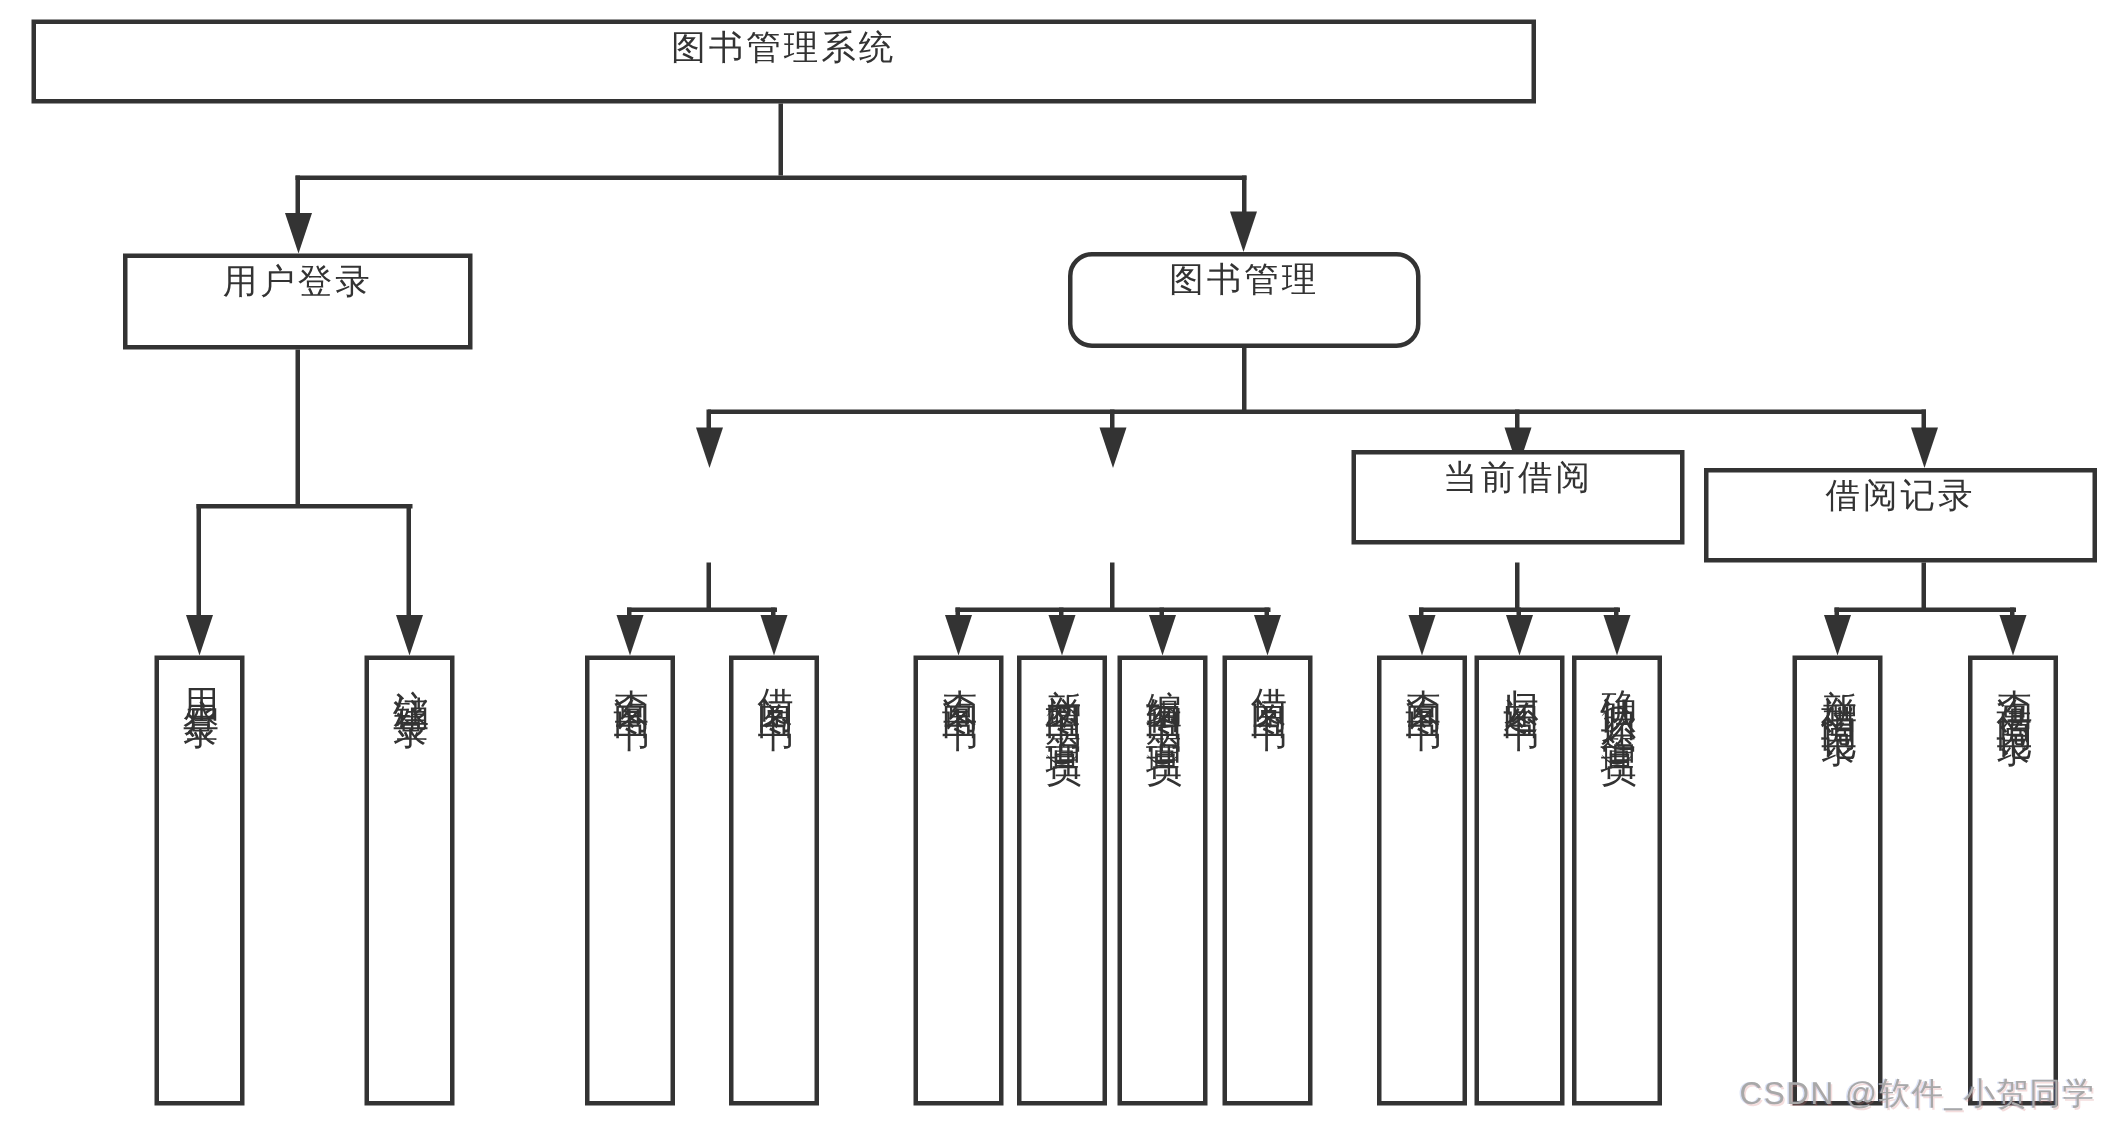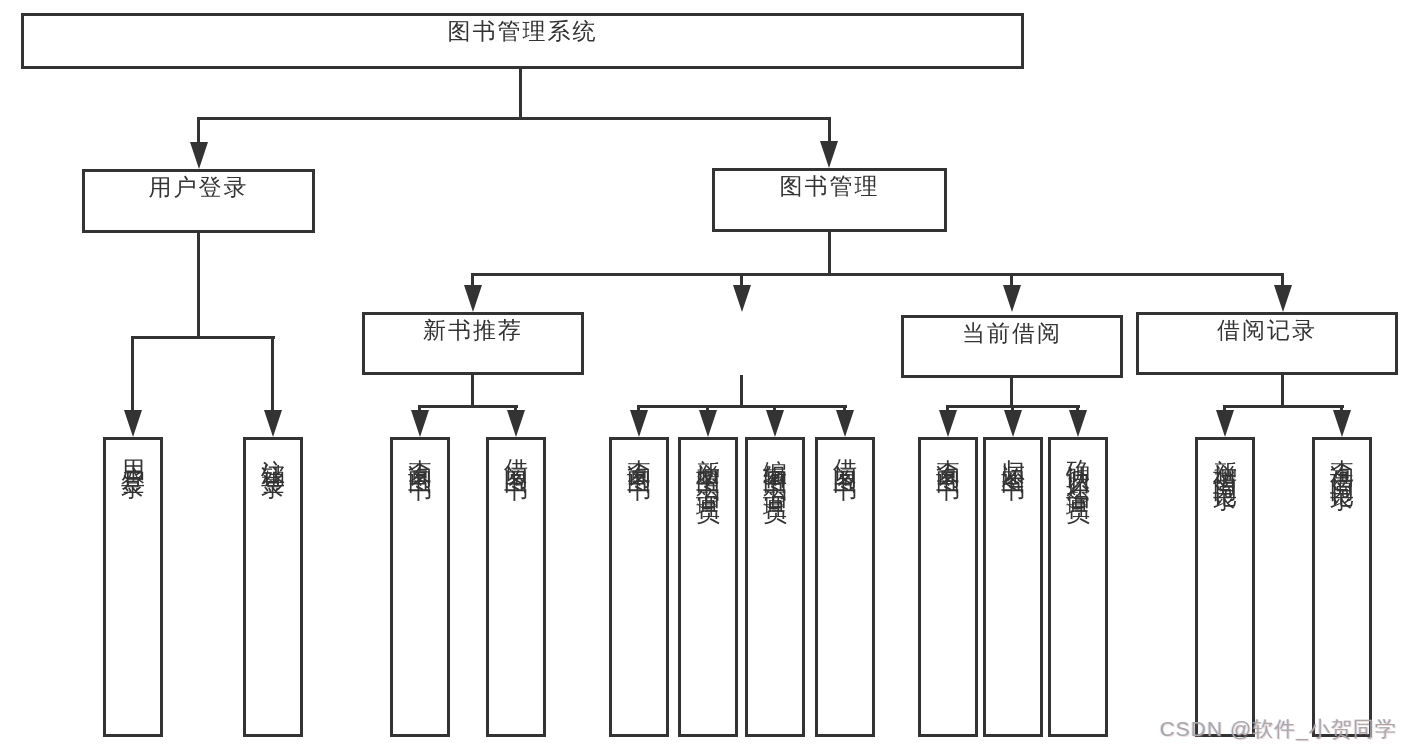--- a/index.html
+++ b/index.html
@@ -71,21 +71,21 @@
   <div class="vline" style="left:519px;top:69px;height:48px;"></div>
   <div class="hline" style="left:197px;top:117px;width:634px;"></div>
   <div class="vline" style="left:197px;top:117px;height:28px;"></div>
   <div class="arrow" style="left:190px;top:142px;"></div>
   <div class="vline" style="left:828px;top:117px;height:27px;"></div>
   <div class="arrow" style="left:820px;top:141px;"></div>
 
   <div class="box" style="left:82px;top:169px;width:233px;height:64px;">
     <span class="hlabel">用户登录</span>
   </div>
-  <div class="box" style="left:712px;top:168px;width:235px;height:64px;">
+  <div class="box" style="left:712px;top:168px;width:235px;height:64px;border-radius:16px;">
     <span class="hlabel">图书管理</span>
   </div>
 
   <div class="vline" style="left:197px;top:233px;height:105px;"></div>
   <div class="hline" style="left:131px;top:336px;width:144px;"></div>
   <div class="vline" style="left:131px;top:336px;height:78px;"></div>
   <div class="vline" style="left:271px;top:336px;height:78px;"></div>
   <div class="arrow" style="left:124px;top:410px;"></div>
   <div class="arrow" style="left:264px;top:410px;"></div>
 
@@ -93,24 +93,21 @@
   <div class="hline" style="left:472px;top:273px;width:812px;"></div>
   <div class="vline" style="left:471px;top:273px;height:17px;"></div>
   <div class="arrow" style="left:464px;top:285px;"></div>
   <div class="vline" style="left:740px;top:273px;height:17px;"></div>
   <div class="arrow" style="left:733px;top:285px;"></div>
   <div class="vline" style="left:1010px;top:273px;height:17px;"></div>
   <div class="arrow" style="left:1003px;top:285px;"></div>
   <div class="vline" style="left:1281px;top:273px;height:17px;"></div>
   <div class="arrow" style="left:1274px;top:285px;"></div>
 
-  <div class="box" style="left:362px;top:312px;width:222px;height:63px;">
-    <span class="hlabel">新书推荐</span>
-  </div>
-  <div class="box" style="left:901px;top:315px;width:222px;height:63px;">
+  <div class="box" style="left:901px;top:300px;width:222px;height:63px;">
     <span class="hlabel">当前借阅</span>
   </div>
   <div class="box" style="left:1136px;top:312px;width:262px;height:63px;">
     <span class="hlabel">借阅记录</span>
   </div>
 
   <div class="vline" style="left:471px;top:375px;height:33px;"></div>
   <div class="hline" style="left:418px;top:405px;width:100px;"></div>
   <div class="vline" style="left:418px;top:405px;height:12px;"></div>
   <div class="vline" style="left:514px;top:405px;height:12px;"></div>

